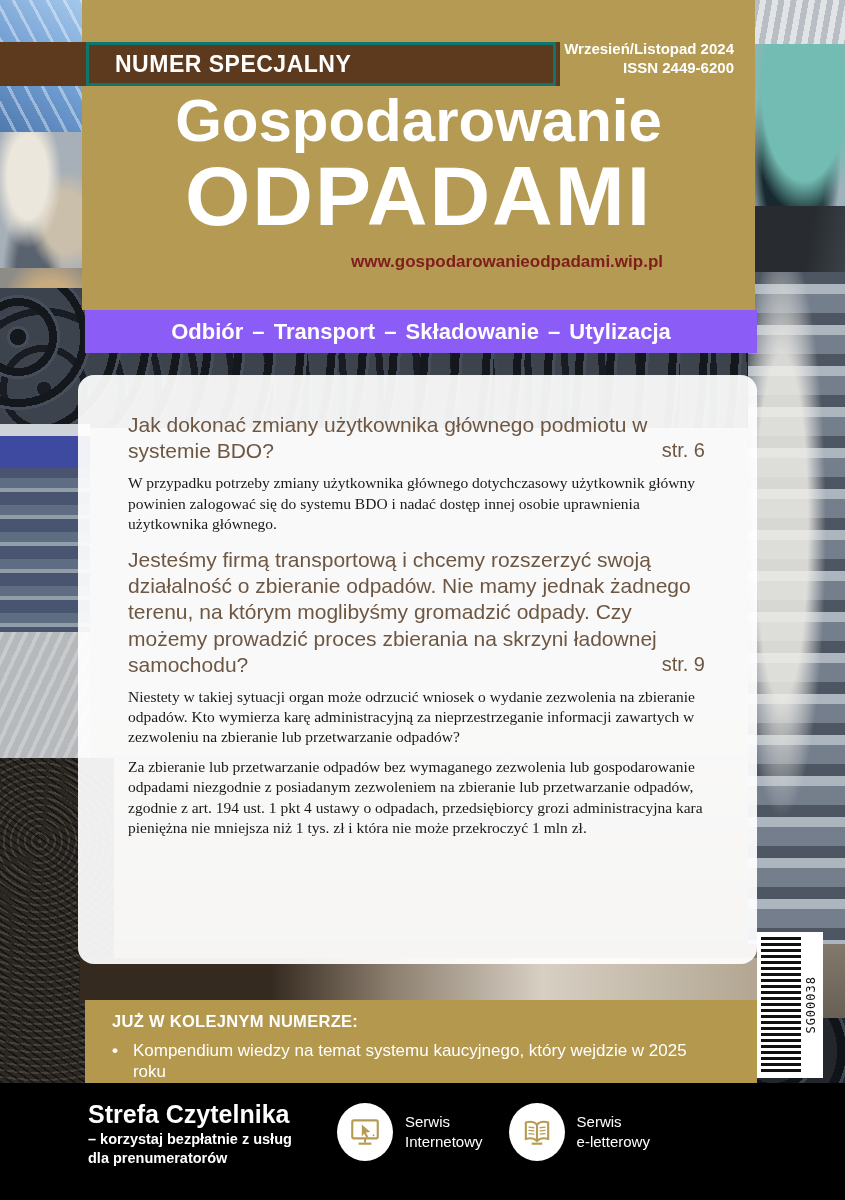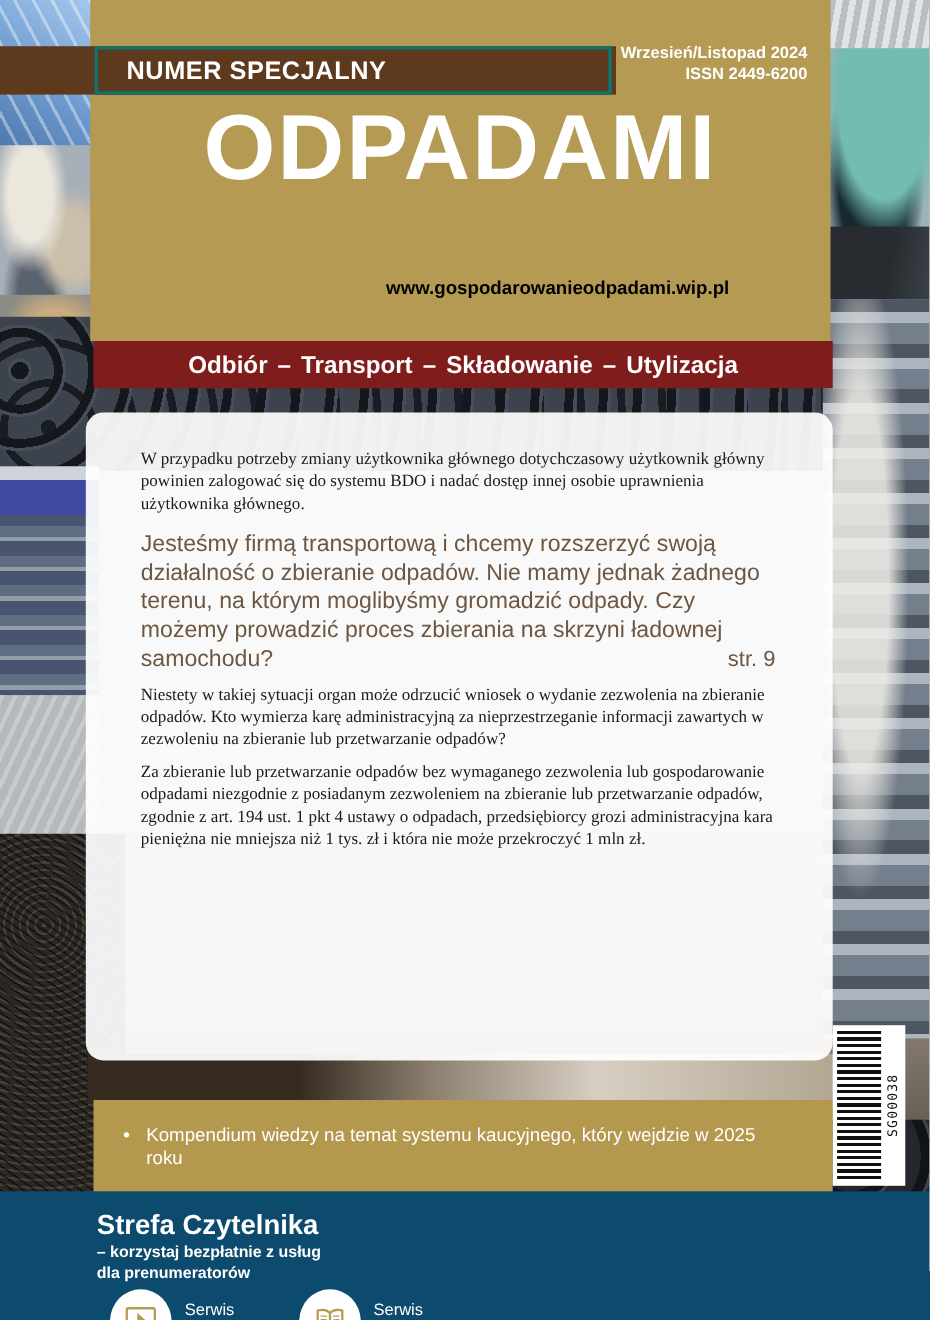--- a/index.html
+++ b/index.html
@@ -46,28 +46,28 @@
   .ph-bottom-strip { left:80px; top:958px; width:680px; height:44px;
     background:linear-gradient(90deg,#352a20 0 28%,#8d8070 46%,#d7cfc3 68%,#b2a692 100%); }
 
   
   .gold-panel { position:absolute; left:82px; top:0; width:673px; height:310px; background:#b49a52; z-index:1; }
   .issue-info { position:absolute; top:39px; right:21px; text-align:right; color:#fff; font-weight:bold;
     font-size:15px; line-height:19px; }
   .mast-titles { position:absolute; left:0; right:0; top:90px; text-align:center; color:#fff; }
   .mast-line1 { font-size:60px; line-height:62px; font-weight:bold; letter-spacing:0px; }
   .mast-line2 { font-size:84px; line-height:84px; font-weight:bold; letter-spacing:2px; margin-top:2px; }
-  .site { position:absolute; top:252px; right:92px; color:#000000; font-weight:bold; font-size:17px; }
+  .site { position:absolute; top:252px; right:92px; color:#7f1d1d; font-weight:bold; font-size:17px; }
 
   .brown-band { position:absolute; left:0; top:42px; width:560px; height:44px; background:#5d3a1d; z-index:2; }
   .badge-box { position:absolute; left:86px; top:0; width:470px; height:44px; border:3px solid #0f766e;
     background:#5d3a1d; display:flex; align-items:center; padding-left:26px; }
   .badge-box span { color:#fff; font-weight:bold; font-size:23px; letter-spacing:.5px; }
 
-  .tagline-bar { position:absolute; left:85px; top:310px; width:672px; height:43px; background:#7f1d1d;
+  .tagline-bar { position:absolute; left:85px; top:310px; width:672px; height:43px; background:#8b5cf6;
     z-index:2; display:flex; align-items:center; justify-content:center; }
   .tagline-bar span { color:#fff; font-weight:bold; font-size:22px; word-spacing:3px; }
 
   
   .card { position:absolute; left:78px; top:375px; width:679px; height:589px; background:rgba(255,255,255,.93);
     border-radius:16px; z-index:3; padding:24px 52px 0 50px; overflow:hidden; }
   .card-heading { font-size:19px; font-weight:bold; color:#1f1f1f; letter-spacing:.2px; }
   .item-title { position:relative; margin-top:13px; color:#6d5743; font-size:21px; line-height:1.24; padding-right:4px; }
   .item-title .pageref { position:absolute; right:0; bottom:1px; font-size:20px; color:#6d5743; }
   .item-title .titletext { display:block; padding-right:0; }
@@ -84,22 +84,22 @@
 
   
   .barcode { position:absolute; left:757px; top:932px; width:66px; height:146px; background:#fff; z-index:4;
     display:flex; padding:5px 2px 5px 4px; }
   .barcode-bars { flex:1; background:repeating-linear-gradient(180deg,#101010 0 3px,#ffffff 3px 6px); }
   .barcode-text { width:20px; display:flex; align-items:center; justify-content:center; }
   .barcode-text span { writing-mode:vertical-rl; transform:rotate(180deg); font-family:"DejaVu Sans Mono", monospace;
     font-size:12px; color:#111; letter-spacing:1px; }
 
   
-  .footer { position:absolute; left:0; top:1083px; width:845px; height:117px; background:#0c4a6e; z-index:5;
-    display:flex; align-items:flex-start; padding:16px 0 0 88px;flex-direction:column; }
+  .footer { position:absolute; left:0; top:1083px; width:845px; height:117px; background:#000000; z-index:5;
+    display:flex; align-items:flex-start; padding:16px 0 0 88px; }
   .reader-zone { width:237px; }
   .rz-title { color:#fff; font-weight:bold; font-size:25px; line-height:30px; }
   .rz-sub { color:#fff; font-weight:bold; font-size:14.5px; line-height:19px; margin-top:1px; }
   .services { display:flex; margin-left:12px; margin-top:4px; }
   .service { display:flex; align-items:center; margin-right:26px; }
   .service-circle { width:56px; height:58px; border-radius:50%; background:#fff; display:flex; align-items:center;
     justify-content:center; flex:0 0 auto; }
   .service-label { color:#fff; font-size:15px; line-height:20px; margin-left:12px; }
 </style>
 </head>
@@ -122,49 +122,55 @@
     <div class="ph ph-tires-br"></div>
     <div class="ph ph-bottom-strip"></div>
   </div>
 
   <div class="gold-panel">
     <div class="issue-info">
       <div>NR 38| Wrzesień/Listopad 2024</div>
       <div>ISSN 2449-6200</div>
     </div>
     <div class="mast-titles">
+      <div class="mast-line1">Gospodarowanie</div>
       <div class="mast-line2">ODPADAMI</div>
     </div>
     <div class="site">www.gospodarowanieodpadami.wip.pl</div>
   </div>
 
   <div class="brown-band">
     <div class="badge-box">
       <span>NUMER SPECJALNY</span>
     </div>
   </div>
 
   <div class="tagline-bar">
     <span>Odbiór – Transport – Składowanie – Utylizacja</span>
   </div>
 
   <div class="card">
 
+    <div class="item-title">
+      <span class="titletext">Jak dokonać zmiany użytkownika głównego podmiotu w systemie BDO?</span>
+      <span class="pageref">str. 6</span>
+    </div>
     <div class="item-summary">W przypadku potrzeby zmiany użytkownika głównego dotychczasowy użytkownik główny powinien zalogować się do systemu BDO i nadać dostęp innej osobie uprawnienia użytkownika głównego.</div>
 
     <div class="item-title">
       <span class="titletext">Jesteśmy firmą transportową i chcemy rozszerzyć swoją działalność o zbieranie odpadów. Nie mamy jednak żadnego terenu, na którym moglibyśmy gromadzić odpady. Czy możemy prowadzić proces zbierania na skrzyni ładownej samochodu?</span>
       <span class="pageref">str. 9</span>
     </div>
     <div class="item-summary">Niestety w takiej sytuacji organ może odrzucić wniosek o wydanie zezwolenia na zbieranie odpadów. Kto wymierza karę administracyjną za nieprzestrzeganie informacji zawartych w zezwoleniu na zbieranie lub przetwarzanie odpadów?</div>
 
     <div class="item-summary">Za zbieranie lub przetwarzanie odpadów bez wymaganego zezwolenia lub gospodarowanie odpadami niezgodnie z posiadanym zezwoleniem na zbieranie lub przetwarzanie odpadów, zgodnie z art. 194 ust. 1 pkt 4 ustawy o odpadach, przedsiębiorcy grozi administracyjna kara pieniężna nie mniejsza niż 1 tys. zł i która nie może przekroczyć 1 mln zł.</div>
   </div>
 
   <div class="next-issue">
+    <div class="ni-heading">JUŻ W KOLEJNYM NUMERZE:</div>
     <div class="ni-row">
       <span class="ni-bullet">•</span>
       <span class="ni-text">Kompendium wiedzy na temat systemu kaucyjnego, który wejdzie w 2025 roku</span>
     </div>
   </div>
 
   <div class="barcode">
     <div class="barcode-bars"></div>
     <div class="barcode-text">
       <span>SG00038</span>

